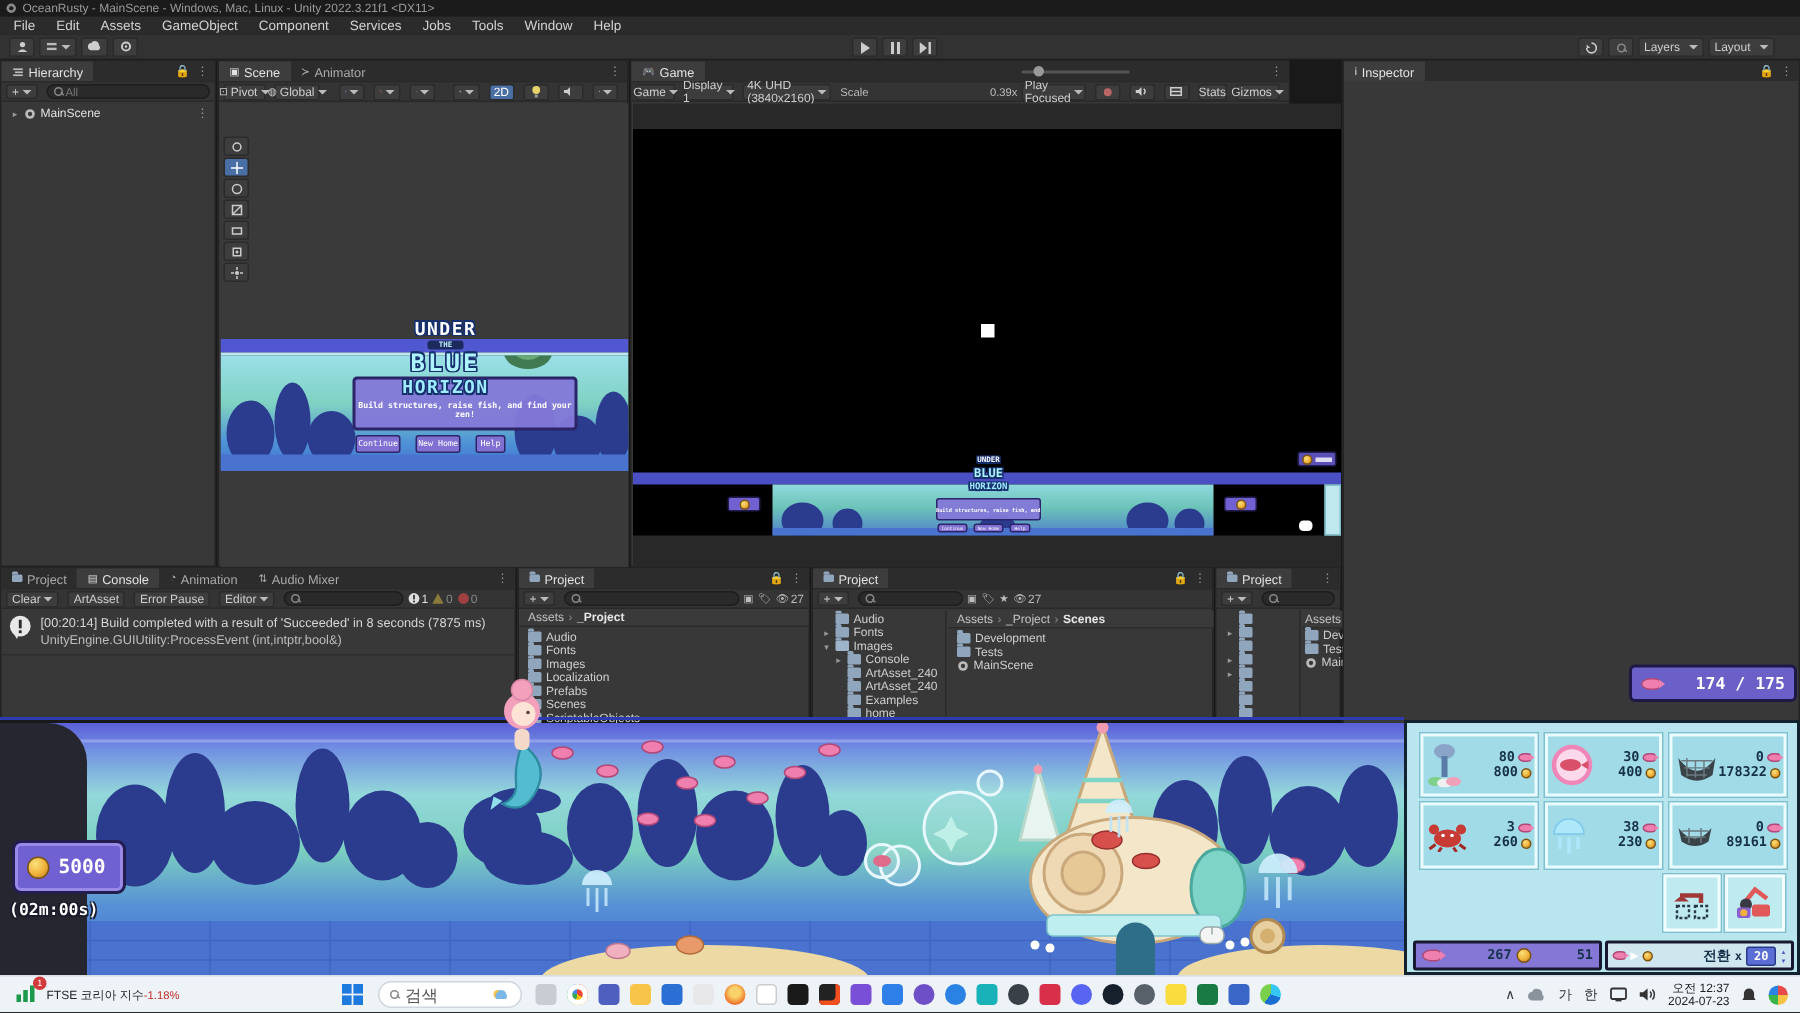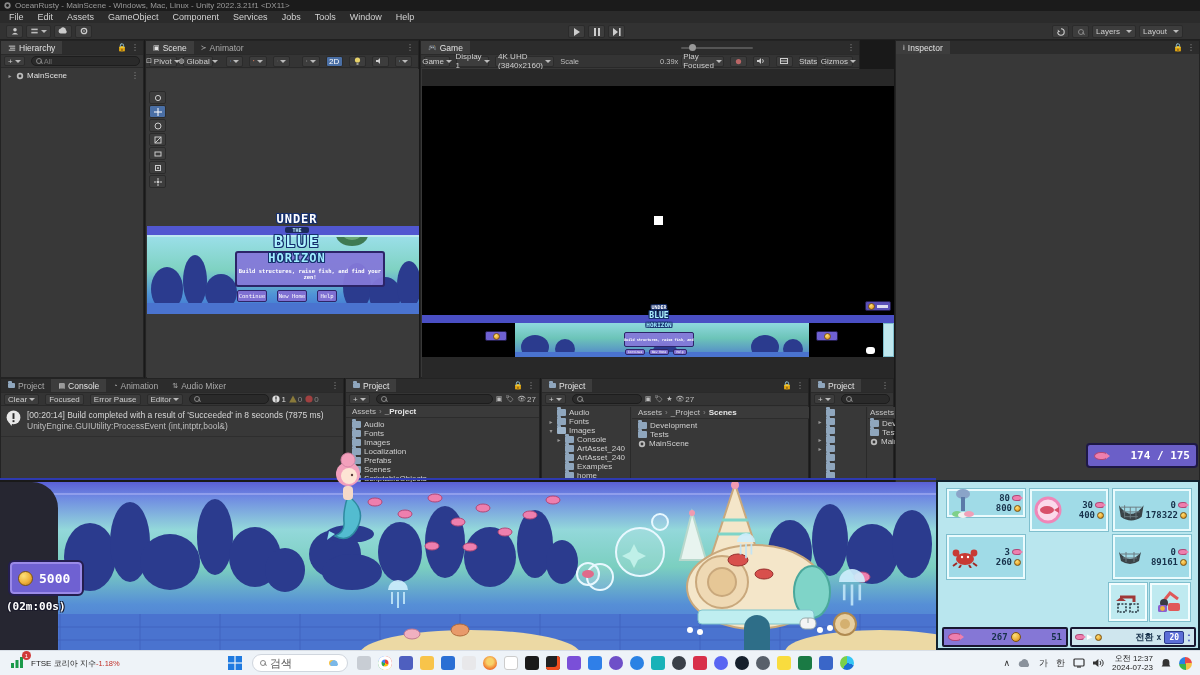--- a/index.html
+++ b/index.html
@@ -454,21 +454,21 @@
       <span class="pdots">
           <span>⋮</span>
         </span>
     </div>
     <div class="ptools">
       <span class="tbtn" style="height:11px">
           <span>Clear</span>
           <span class="caret"></span>
         </span>
       <span class="tbtn" style="height:11px">
-          <span>Focused</span>
+          <span>ArtAsset</span>
         </span>
       <span class="tbtn" style="height:11px">
           <span>Error Pause</span>
         </span>
       <span class="tbtn" style="height:11px">
           <span>Editor</span>
           <span class="caret"></span>
         </span>
       <span class="srch" style="max-width:80px">
           <span class="lens"></span>
@@ -876,21 +876,21 @@
       <rect x="23" y="36" width="10" height="14" rx="4" fill="#f5d9c8"></rect>
       <circle cx="28" cy="24" r="12" fill="#f2a0bc"></circle>
       <circle cx="28" cy="10" r="7" fill="#f2a0bc" stroke="#d887a8"></circle>
       <circle cx="29" cy="26" r="8" fill="#fde4d4"></circle>
       <circle cx="32" cy="25" r="1.2" fill="#5a3a3a"></circle>
     </svg>
   </div>
 
   <div class="abs" style="left:936px;top:480px;width:264px;height:170px;background:#b9e6ee;border:2px solid #12222e">
 
-    <div class="hudcell" style="left:9px;top:7px;width:78px;height:28px">
+    <div class="hudcell" style="left:9px;top:7px;width:78px;height:42px">
       <svg width="24" height="30" viewBox="0 0 24 30">
           <ellipse cx="12" cy="6" rx="7" ry="5" fill="#8aa4c8"></ellipse>
           <rect x="10" y="9" width="4" height="14" fill="#5a7aa8"></rect>
           <ellipse cx="6" cy="26" rx="5" ry="3" fill="#7ed08a"></ellipse>
           <ellipse cx="12" cy="27" rx="5" ry="3" fill="#f0f0f0"></ellipse>
           <ellipse cx="18" cy="26" rx="5" ry="3" fill="#f0a0b8"></ellipse>
         </svg>
       <div style="margin-left:auto;text-align:right">
         <div style="display:flex;align-items:center;gap:2px;justify-content:flex-end">
             <span class="cellnum">80</span>
@@ -945,20 +945,36 @@
           <circle cx="11" cy="11" r="1.2" fill="#fff"></circle>
           <circle cx="17" cy="11" r="1.2" fill="#fff"></circle>
         </svg>
       <div style="margin-left:auto;text-align:right">
         <div style="display:flex;align-items:center;gap:2px;justify-content:flex-end">
             <span class="cellnum">3</span>
             <span class="fishic sm"></span>
           </div>
         <div style="display:flex;align-items:center;gap:2px;justify-content:flex-end">
             <span class="cellnum">260</span>
+            <span class="coin sm"></span>
+          </div>
+      </div>
+    </div>
+    <div class="hudcell" style="left:92px;top:53px;width:78px;height:44px">
+      <svg width="24" height="26" viewBox="0 0 24 26">
+          <path d="M2 12 a10 10 0 0 1 20 0 z" fill="#aee6fa" stroke="#7cc8ec"></path>
+          <path d="M6 14 v8 M12 14 v11 M18 14 v8" stroke="#aee6fa" stroke-width="2.4" fill="none"></path>
+        </svg>
+      <div style="margin-left:auto;text-align:right">
+        <div style="display:flex;align-items:center;gap:2px;justify-content:flex-end">
+            <span class="cellnum">38</span>
+            <span class="fishic sm"></span>
+          </div>
+        <div style="display:flex;align-items:center;gap:2px;justify-content:flex-end">
+            <span class="cellnum">230</span>
             <span class="coin sm"></span>
           </div>
       </div>
     </div>
     <div class="hudcell" style="left:175px;top:53px;width:78px;height:44px">
       <svg width="26" height="16" viewBox="0 0 26 16">
           <path d="M2 3 q11 14 22 0 l-2 9 q-9 6 -18 0z" fill="#3a4448"></path>
           <path d="M4 5 h18 M6 9 h14 M9 3 v10 M17 3 v10" stroke="#6a7a80" stroke-width="1" fill="none"></path>
         </svg>
       <div style="margin-left:auto;text-align:right">

